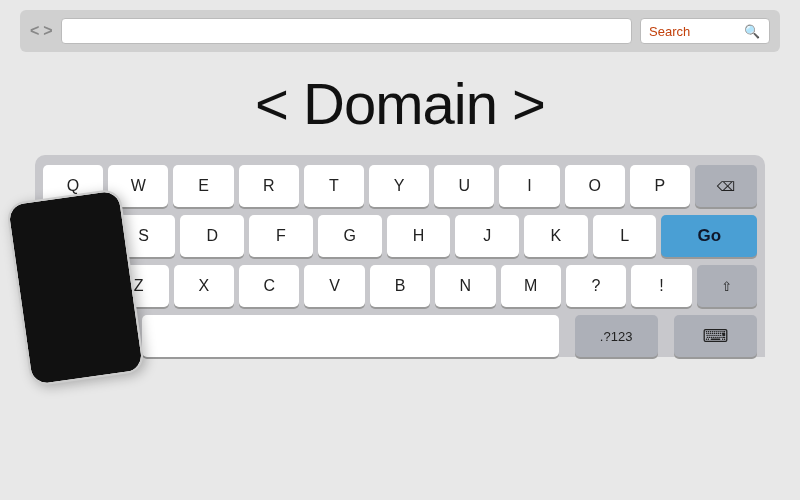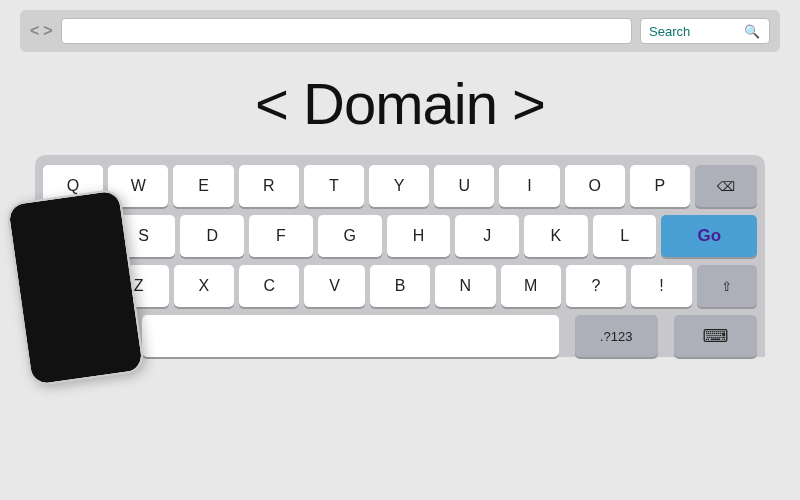--- a/index.html
+++ b/index.html
@@ -50,21 +50,21 @@
       background: white;
       border-radius: 4px;
       border: 1px solid #bbb;
       display: flex;
       align-items: center;
       padding: 0 8px;
       justify-content: space-between;
     }
     .search-bar-text {
       font-size: 13px;
-      color: #0f766e;
+      color: #c2410c;
     }
     .search-icon-char {
       font-size: 13px;
       color: #888;
     }
 
     
     .domain-heading {
       text-align: center;
       font-size: 58px;
@@ -111,21 +111,21 @@
     }
 
     .key.dark-key {
       background: #adb0b8;
       color: #222;
       font-size: 13px;
     }
 
     .key.blue-key {
       background: #4a9fd4;
-      color: #4c1d95;
+      color: #0f172a;
       font-size: 17px;
       font-weight: 600;
     }
 
     .key.wide-key {
       flex: 1.5;
     }
 
     .key.backspace-key {
       background: #adb0b8;

